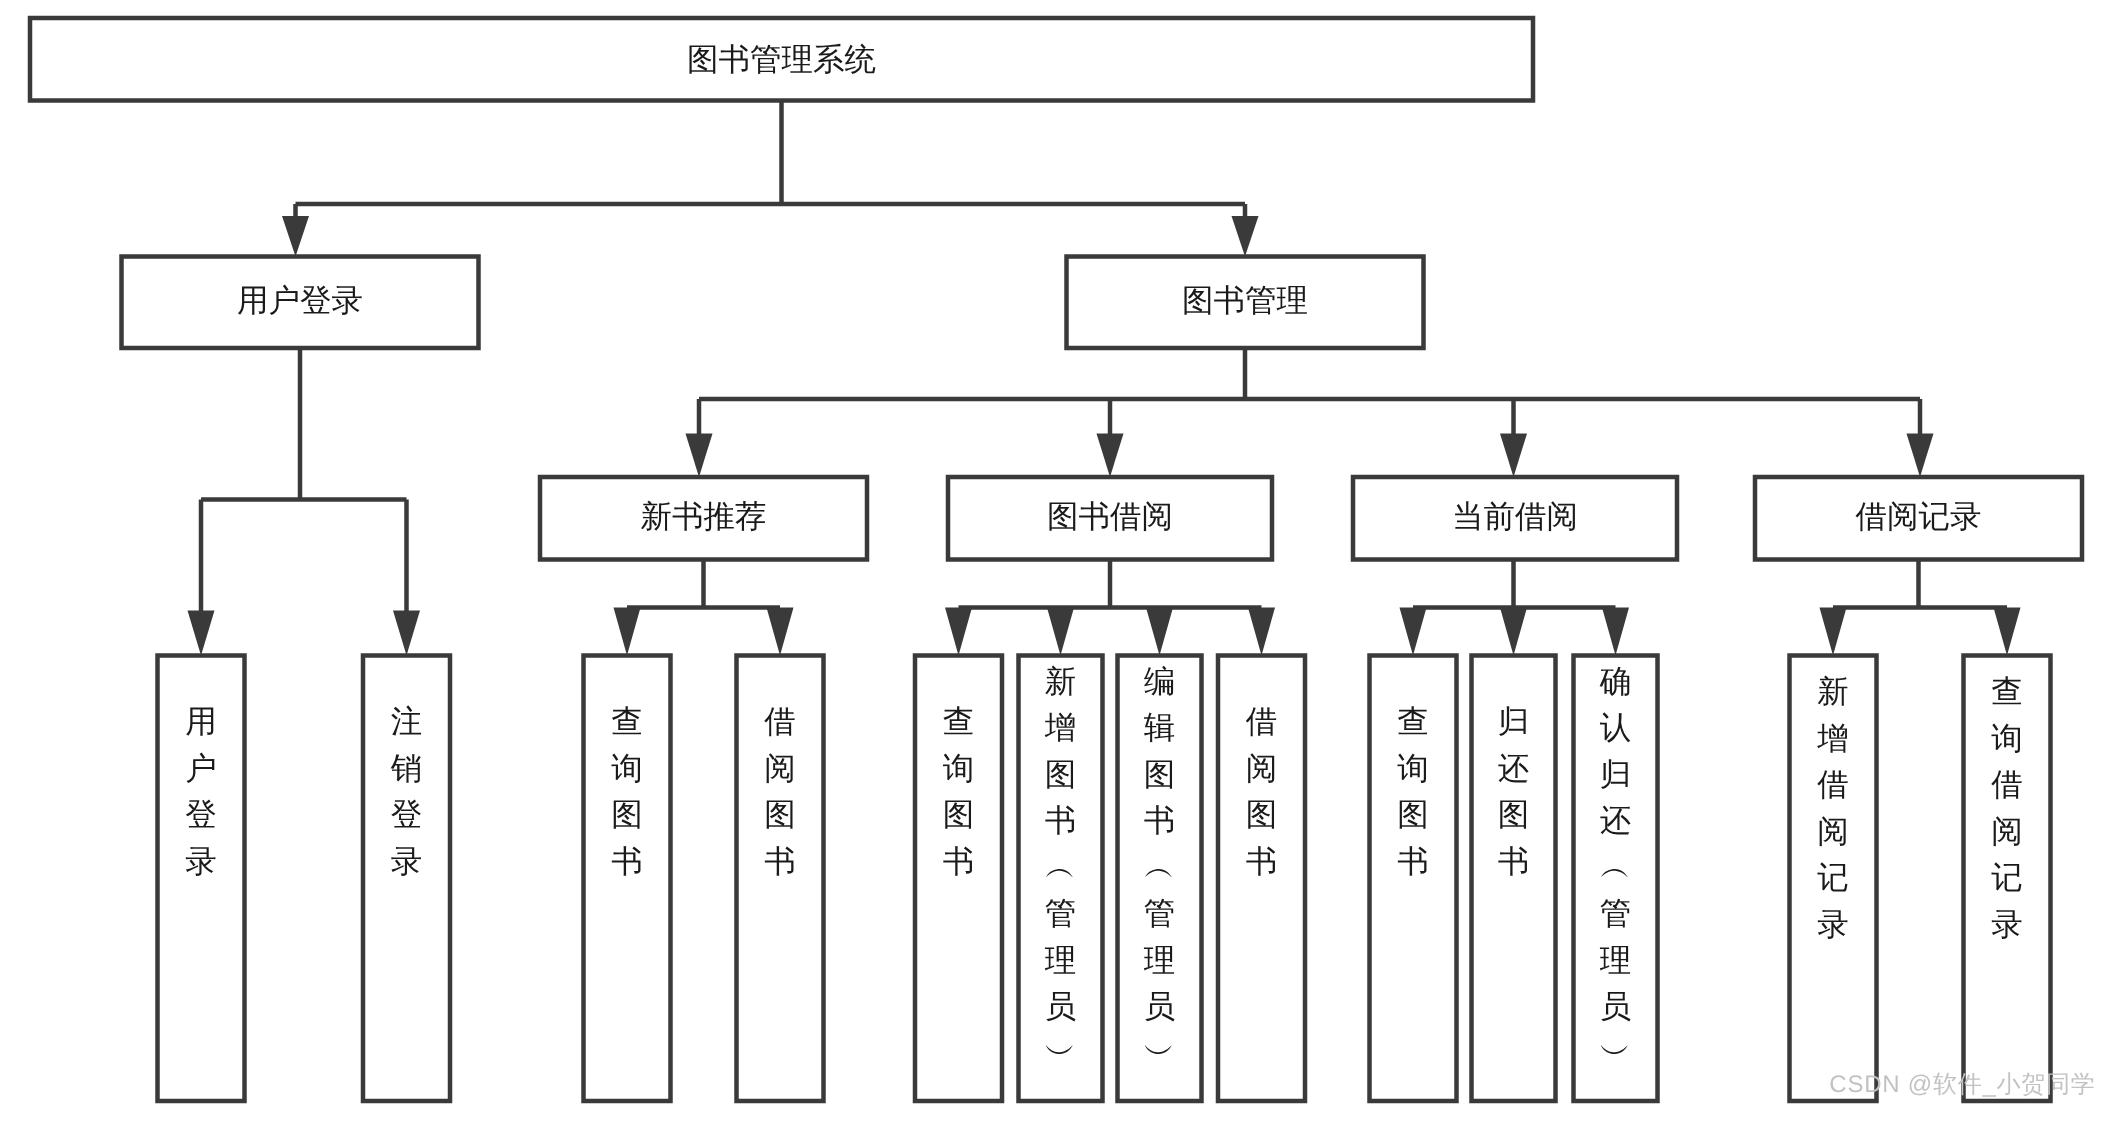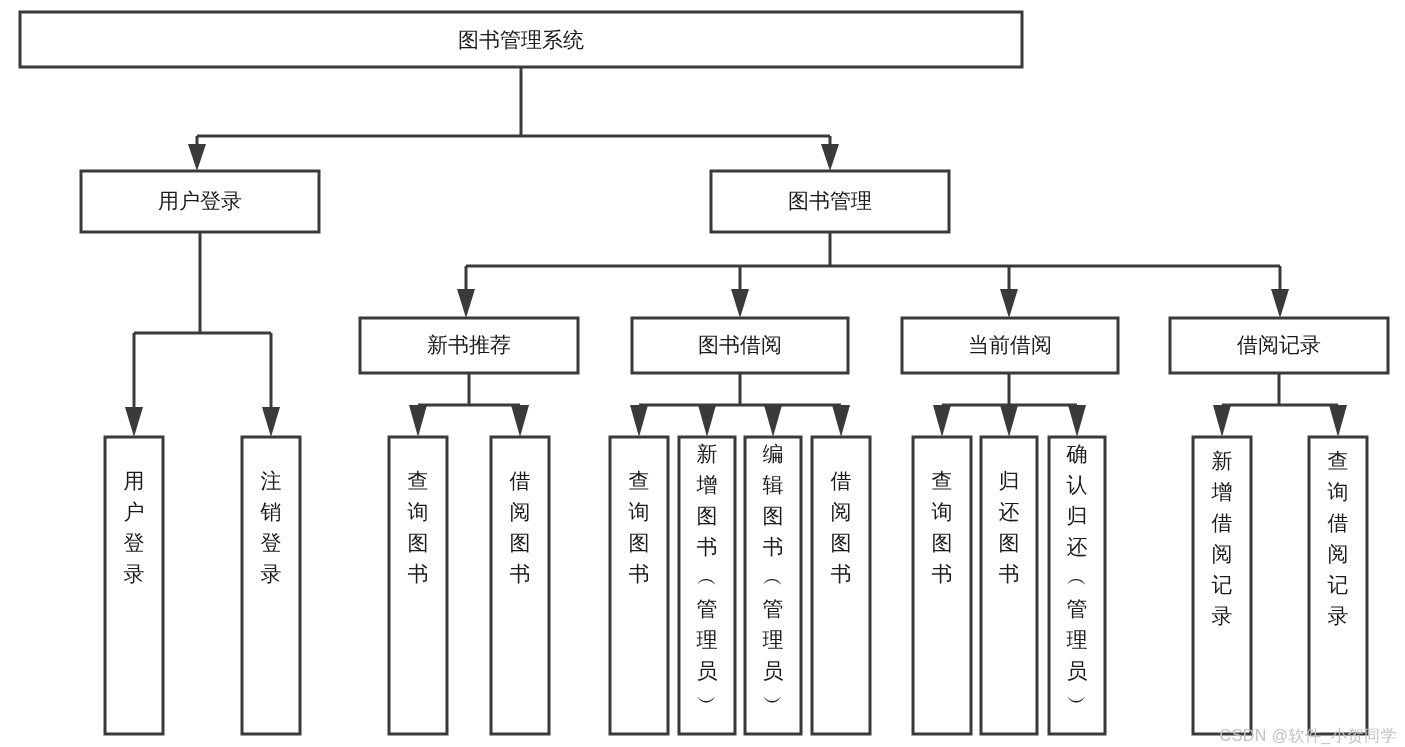--- a/index.html
+++ b/index.html
@@ -6,21 +6,21 @@
   body{width:1405px;height:747px;overflow:hidden;
        font-family:"Liberation Sans","DejaVu Sans",sans-serif;}
   #diagram{position:absolute;left:0;top:0;width:1405px;height:747px;}
   .node-box{fill:#ffffff;stroke:#3a3a3a;stroke-width:3;}
   .conn{stroke:#3a3a3a;stroke-width:3;fill:none;}
   .arrow-head{fill:#3a3a3a;stroke:none;}
   .node-label{fill:#1a1a1a;font-family:"Liberation Sans","DejaVu Sans",sans-serif;
               font-size:21px;text-anchor:middle;dominant-baseline:middle;}
   .node-label-v{fill:#1a1a1a;font-family:"Liberation Sans","DejaVu Sans",sans-serif;
               font-size:21px;text-anchor:middle;}
-  .watermark{position:absolute;right:8px;bottom:0;color:#c2c2c2;font-size:16px;
+  .watermark{position:absolute;right:8px;bottom:13px;color:#c2c2c2;font-size:16px;
              letter-spacing:0.5px;white-space:nowrap;
              font-family:"Liberation Sans","DejaVu Sans",sans-serif;}
 </style>
 </head>
 <body>
 
 <svg id="diagram" viewBox="0 0 1405 747" xmlns="http://www.w3.org/2000/svg">
 
   <g>
 

